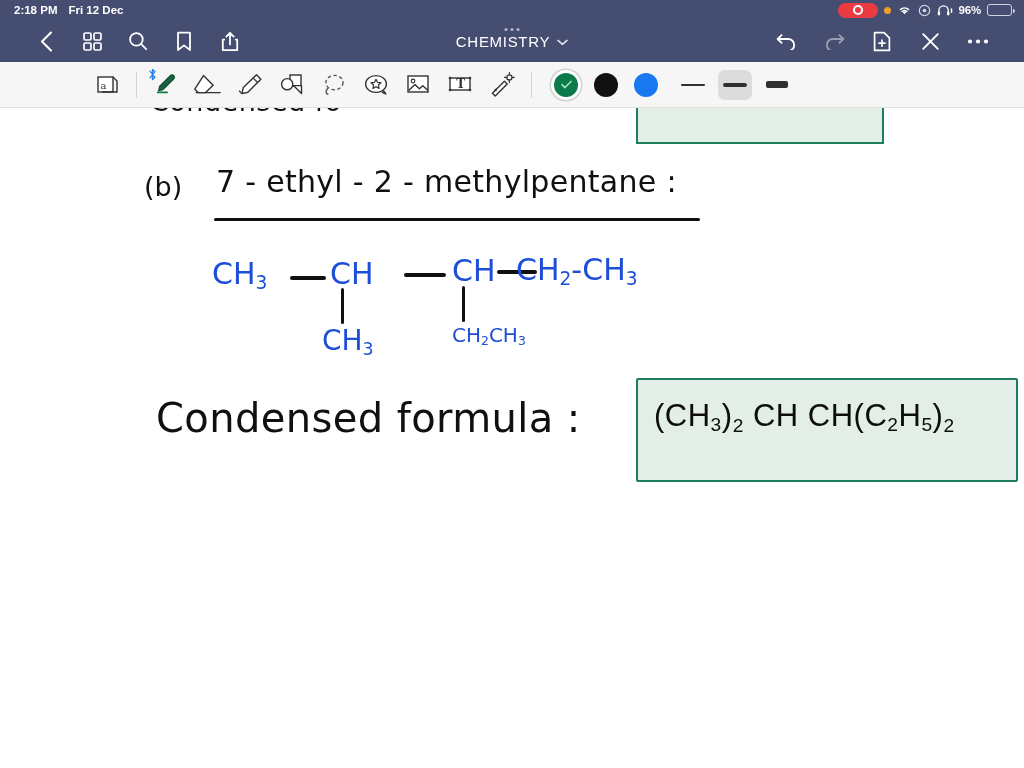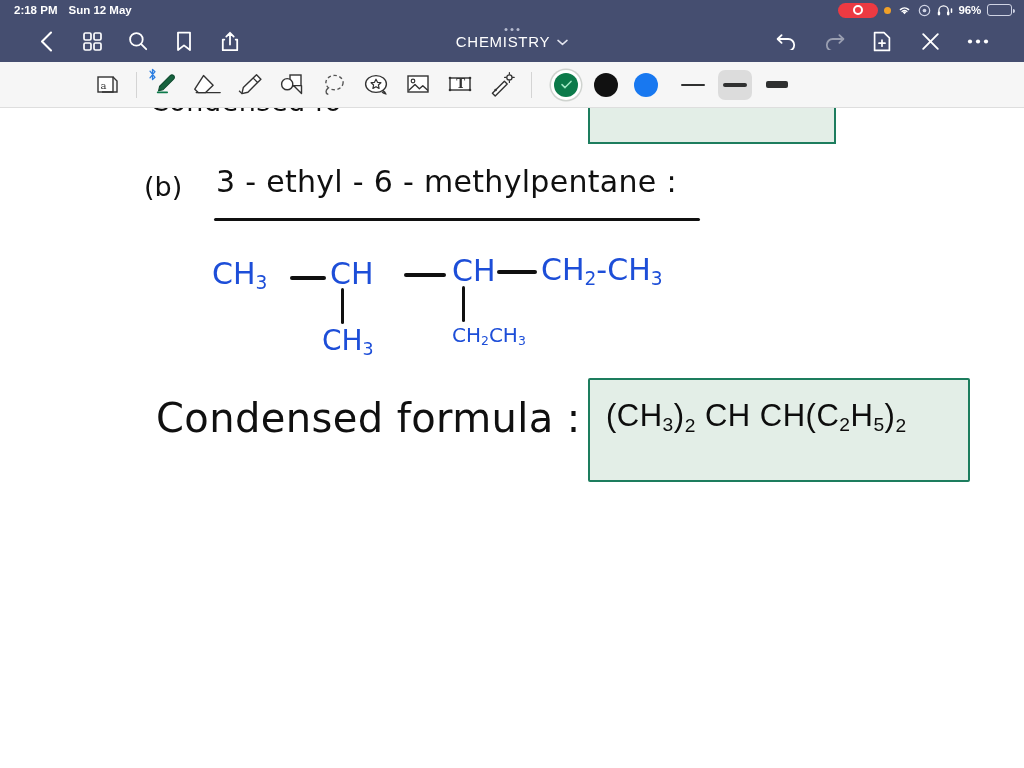--- a/index.html
+++ b/index.html
@@ -114,20 +114,21 @@
 
   
   .clip-prev {
     position: absolute; left: 150px; top: -22px;
     font-size: 27px; letter-spacing: 0.5px;
     color: #101010; white-space: nowrap;
   }
   .box-green {
     position: absolute; background: #e3eee7;
     border: 2px solid #1d7d5e;
+    margin-left: 48px;
   }
   .box-prev { left: 588px; top: -36px; width: 248px; height: 72px; }
   .box-ans {
     left: 588px; top: 270px; width: 382px; height: 104px;
     border-radius: 2px;
   }
   .box-ans .inner {
     position: absolute; left: 16px; top: 18px;
     font-size: 31px; white-space: nowrap; color: #0d0d0d; letter-spacing: 0.5px;
   }
@@ -145,21 +146,21 @@
   .cond-label { left: 156px; top: 287px; font-size: 40px; white-space: nowrap; letter-spacing: 0.4px; }
 </style>
 </head>
 <body>
 
 <div id="app">
 
   <div class="statusbar">
     <div class="status-left">
       <span>2:18 PM</span>
-      <span>Sun 12 May</span>
+      <span>Fri 12 Dec</span>
     </div>
     <div class="status-right">
       <span class="rec-pill">
           <span class="ring"></span>
         </span>
       <span class="orange-dot"></span>
       <span class="status-icon">
         <svg width="15" height="12" viewBox="0 0 16 12">
             <path d="M8 10.6l1.9-2.2a2.6 2.6 0 0 0-3.8 0z" fill="#fff"></path>
             <path d="M3.6 5.6a6.6 6.6 0 0 1 8.8 0" stroke="#fff" stroke-width="1.5" fill="none" stroke-linecap="round"></path>
@@ -391,21 +392,21 @@
   <div class="canvas">
 
     <div class="hand clip-prev">Condensed fo</div>
 
     <div class="box-green box-prev">
       
     </div>
 
     <div class="hand label-b">(b)</div>
 
-    <div class="hand title-line">3 - ethyl - 6 - methylpentane :</div>
+    <div class="hand title-line">7 - ethyl - 2 - methylpentane :</div>
     <div class="underline"></div>
 
     <div>
 
       <div class="hand branch" style="left:212px; top:148px; font-size:30px;">
         <span>CH</span><span class="sub">3</span>
       </div>
 
       <div class="bond bond-h" style="left:290px; top:168px; width:36px;"></div>
 
@@ -414,21 +415,21 @@
       </div>
 
       <div class="bond bond-h" style="left:404px; top:165px; width:42px;"></div>
 
       <div class="hand branch" style="left:452px; top:145px; font-size:30px;">
         <span>CH</span>
       </div>
 
       <div class="bond bond-h" style="left:497px; top:162px; width:40px;"></div>
 
-      <div class="hand branch" style="left:541px; top:144px; font-size:30px;">
+      <div class="hand branch" style="left:516px; top:144px; font-size:30px;">
         <span>CH</span><span class="sub">2</span><span>-</span><span>CH</span><span class="sub">3</span>
       </div>
 
       <div class="bond bond-v" style="left:341px; top:180px; height:36px;"></div>
       <div class="hand branch" style="left:322px; top:216px; font-size:28px;">
         <span>CH</span><span class="sub">3</span>
       </div>
 
       <div class="bond bond-v" style="left:462px; top:178px; height:36px;"></div>
       <div class="hand branch" style="left:452px; top:215px; font-size:20px;">

